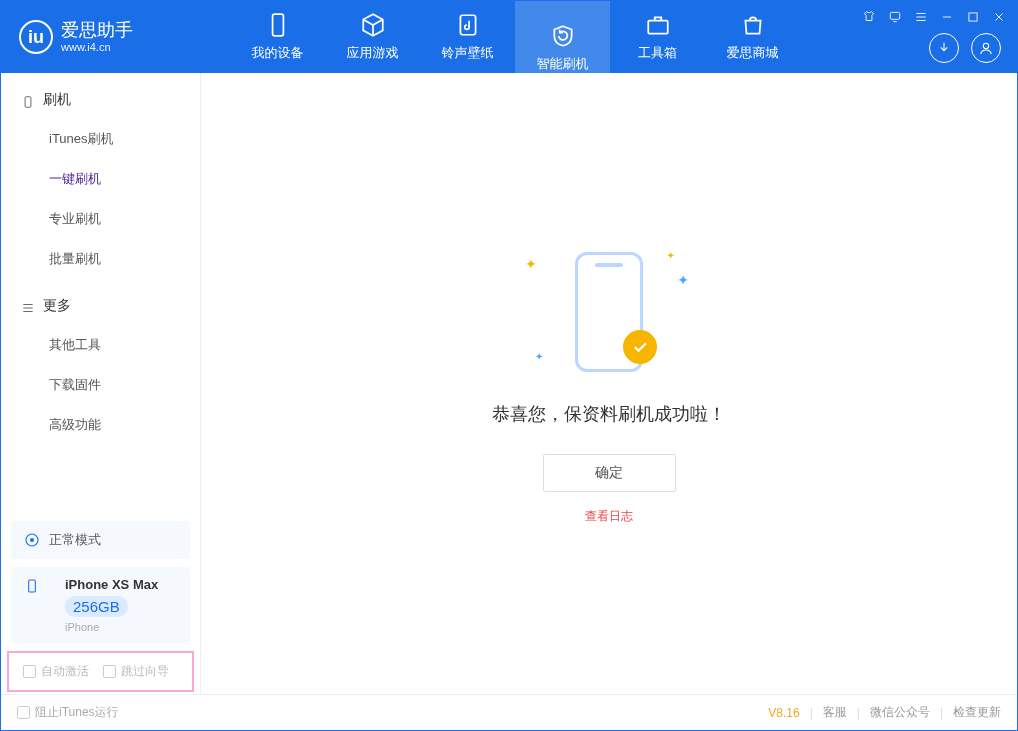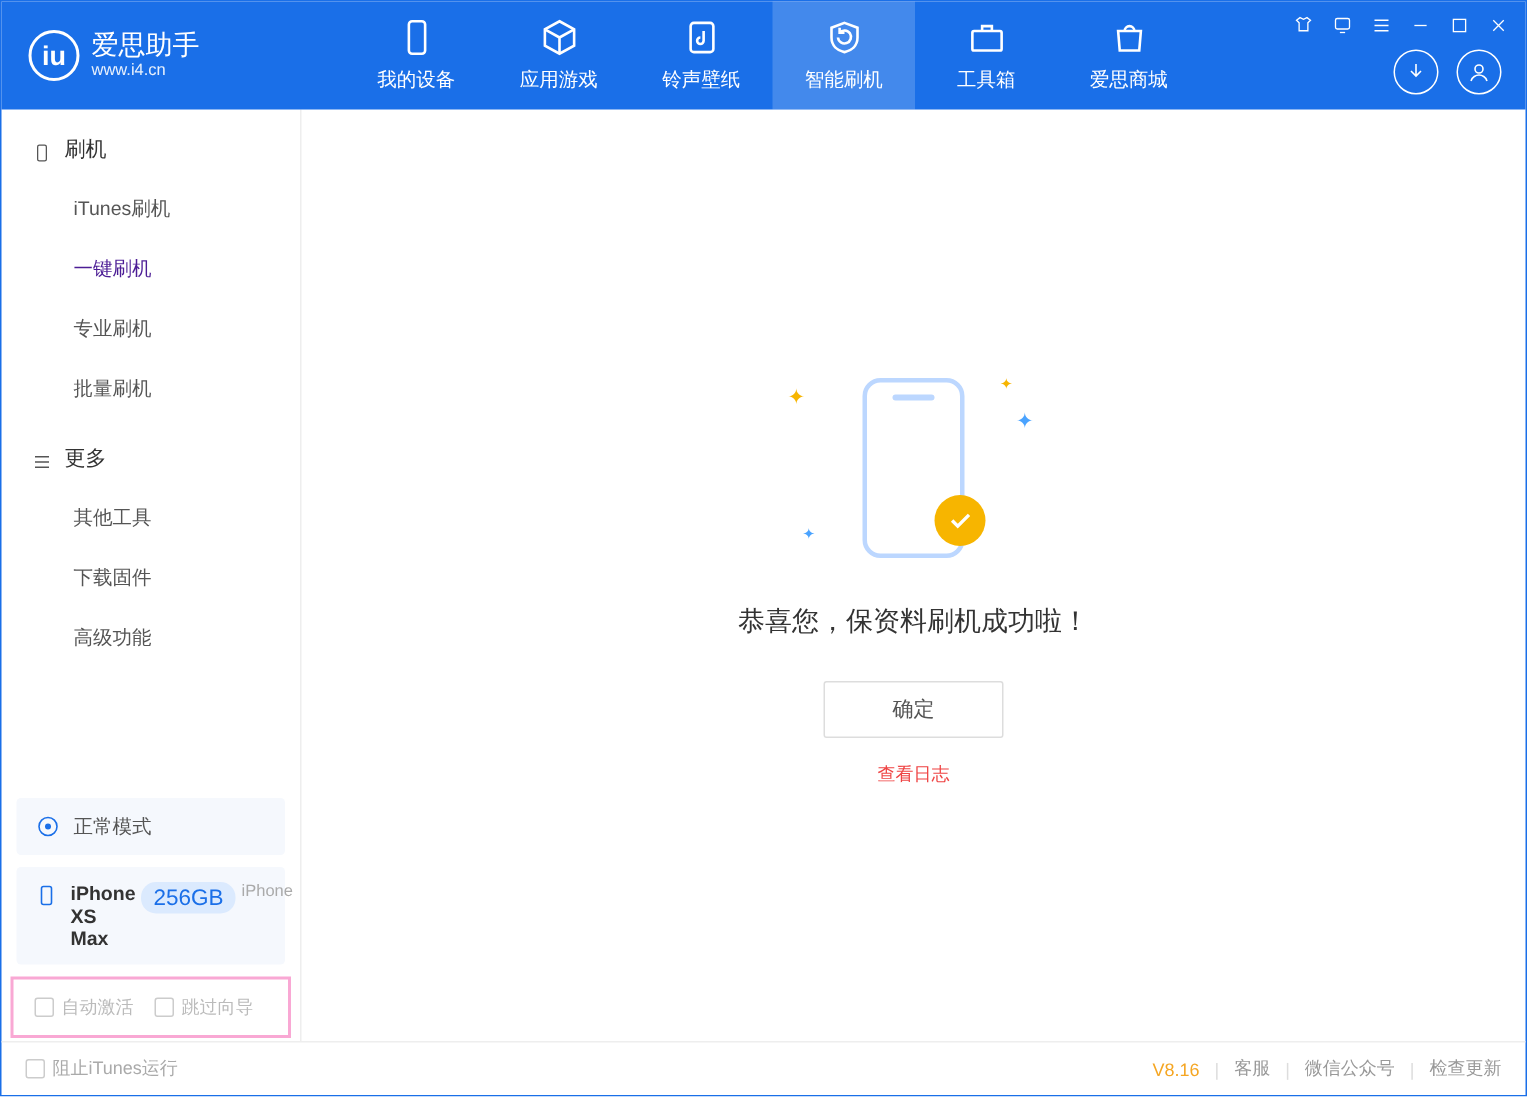--- a/index.html
+++ b/index.html
@@ -6,61 +6,61 @@
   body { font-family: "Microsoft YaHei", "PingFang SC", sans-serif; background:#fff; }
   .window { width:1018px; height:731px; border:1px solid #1a6fe8; display:flex; flex-direction:column; }
   .titlebar { height:72px; background:#1a6fe8; display:flex; align-items:center; color:#fff; position:relative;gap:29px; }
   .logo-wrap { display:flex; align-items:center; padding:0 18px; width:200px; }
   .logo-circle { width:34px; height:34px; border:2px solid #fff; border-radius:50%; display:flex; align-items:center; justify-content:center; font-weight:bold; font-size:18px; margin-right:8px; }
   .logo-text { display:flex; flex-direction:column; line-height:1.1; }
   .logo-main { font-size:18px; font-weight:500; }
   .logo-sub { font-size:11px; opacity:.9; }
   .tabs { display:flex; height:100%; }
   .tab { width:95px; display:flex; flex-direction:column; align-items:center; justify-content:center; cursor:pointer; font-size:13px; gap:6px; }
-  .tab.active { background:rgba(255,255,255,.18); }
+  .tab.active { background:rgba(255,255,255,.18);justify-content:flex-end; }
   .tab-icon { width:26px; height:26px; display:flex; align-items:center; justify-content:center; }
   .tab-icon svg { width:26px; height:26px; fill:none; stroke:#fff; stroke-width:1.6; }
   .winctrl { position:absolute; right:10px; top:8px; display:flex; gap:10px; align-items:center; }
   .winctrl .ico { width:16px; height:16px; display:flex; align-items:center; justify-content:center; cursor:pointer; }
   .winctrl svg { width:14px; height:14px; stroke:#fff; fill:none; stroke-width:1.5; }
   .user-icons { position:absolute; right:16px; bottom:10px; display:flex; gap:12px; }
   .user-icons .circ { width:30px; height:30px; border:1.5px solid #fff; border-radius:50%; display:flex; align-items:center; justify-content:center; cursor:pointer; }
   .user-icons svg { width:16px; height:16px; stroke:#fff; fill:none; stroke-width:1.6; }
   .body { flex:1; display:flex; min-height:0; }
   .sidebar { width:200px; border-right:1px solid #eee; display:flex; flex-direction:column; font-size:13px; color:#555; }
   .side-section-title { display:flex; align-items:flex-end; padding:18px 20px 10px; gap:8px; font-size:14px; color:#333; }
   .side-section-title svg { width:14px; height:14px; stroke:#555; fill:none; stroke-width:1.5; }
   .side-item { padding:11px 20px 11px 48px; cursor:pointer; color:#555; }
   .side-item.active { color:#4c1d95; }
   .side-devices { margin-top:auto; }
   .dev-card { margin:8px 10px; background:#f5f8fd; border-radius:3px; padding:10px 12px; display:flex; align-items:center; gap:8px; font-size:13px; cursor:pointer; }
   .dev-card .devicon { width:18px; height:18px; display:flex; align-items:center; justify-content:center;}
   .dev-card .devicon svg{width:16px;height:16px;stroke:#1a6fe8;fill:none;stroke-width:1.6;}
   .dev-card.full { flex-direction:row; align-items:flex-start; }
-  .dev-card .devinfo { display:flex; flex-direction:row; gap:4px; }
+  .dev-card .devinfo { display:flex; flex-direction:column; gap:4px;margin-left:16px; }
   .dev-name { font-weight:600; color:#333; }
   .dev-cap { background:#dbeafe; color:#1a6fe8; font-size:15px; padding:2px 8px; border-radius:10px; align-self:flex-start; }
   .dev-type { font-size:11px; color:#aaa; }
   .checkrow { padding:10px 14px; display:flex; gap:14px; font-size:12px; color:#bbb; }
   .checkrow.red-outline { border:2px solid #f9a8d4; margin:2px 6px; }
   .ck { display:flex; align-items:center; gap:5px; cursor:pointer; }
   .ckbox { width:13px; height:13px; border:1px solid #ccc; border-radius:2px; }
   .main { flex:1; display:flex; flex-direction:column; align-items:center; justify-content:center; color:#333; position:relative; }
   .phone-illus { position:relative; width:220px; height:140px; display:flex; align-items:center; justify-content:center; margin-bottom:20px; }
   .phone-body { width:68px; height:120px; border:3px solid #bcd7ff; border-radius:12px; background:#fff; position:relative; }
   .phone-body::before{content:"";position:absolute;top:8px;left:50%;transform:translateX(-50%);width:28px;height:4px;background:#bcd7ff;border-radius:2px;}
   .check-badge { position:absolute; right:62px; bottom:18px; width:34px; height:34px; background:#f7b500; border-radius:50%; display:flex; align-items:center; justify-content:center; }
   .check-badge svg { width:18px; height:18px; stroke:#fff; fill:none; stroke-width:3; }
   .spark { position:absolute; font-size:14px; color:#f7b500; }
   .spark.a{left:26px;top:14px;}
   .spark.b{right:30px;top:30px;color:#4aa3ff;}
   .spark.c{left:36px;bottom:20px;color:#4aa3ff;font-size:10px;}
   .spark.d{right:44px;top:8px;font-size:10px;}
   .success-text { font-size:18px; font-weight:500; margin-bottom:28px; }
-  .ok-btn { width:120px; height:38px; border:1px solid #ddd; background:#fff; font-size:14px; color:#555; cursor:pointer; border-radius:2px; margin-bottom:16px; }
+  .ok-btn { width:133px; height:38px; border:1px solid #ddd; background:#fff; font-size:14px; color:#555; cursor:pointer; border-radius:2px; margin-bottom:16px; }
   .log-link { font-size:12px; color:#ef4444; cursor:pointer; }
   .statusbar { height:36px; border-top:1px solid #eee; display:flex; align-items:center; font-size:12px; color:#aaa; padding:0 16px; }
   .statusbar .right { margin-left:auto; display:flex; align-items:center; gap:10px; }
   .statusbar .sep { color:#ddd; }
   .ver { color:#f5a623; }
   .slink { cursor:pointer; color:#999; }
 </style>
 </head>
 <body>
 

